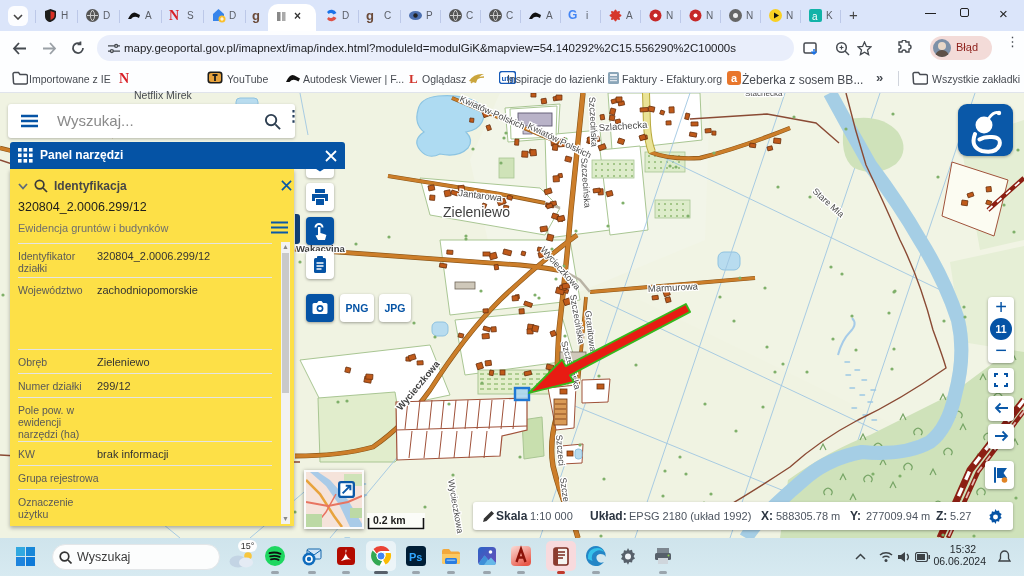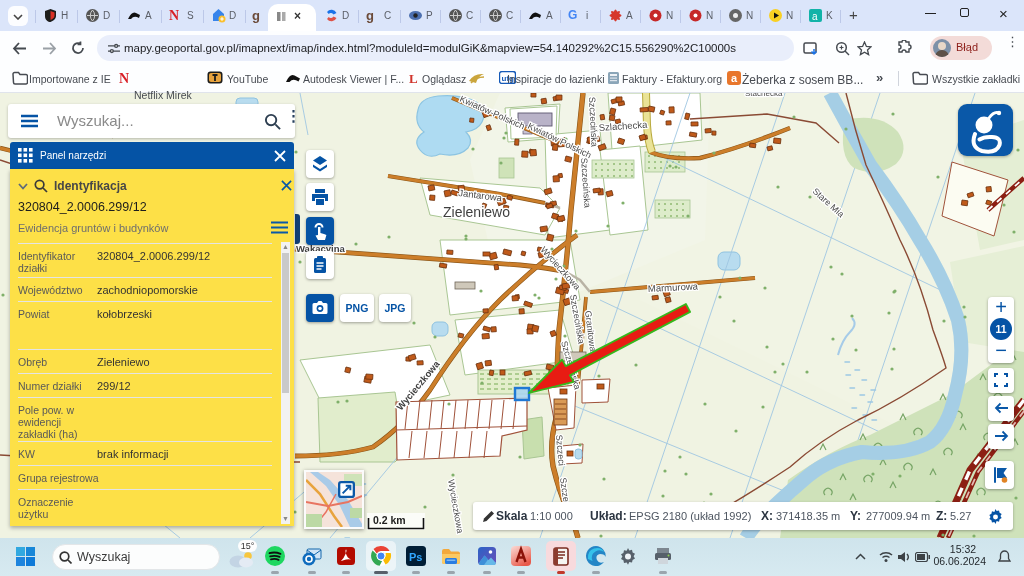--- a/index.html
+++ b/index.html
@@ -6,21 +6,21 @@
 #page { position:relative; width:1024px; height:576px; background:#f0f3e2; }
 .abs { position:absolute; }
 
 #tabstrip { position:absolute; left:0; top:0; width:1024px; height:31px; background:#dbe5fa; }
 #toolbar { position:absolute; left:0; top:31px; width:1024px; height:35px; background:#fdfeff; }
 #bookmarks { position:absolute; left:0; top:66px; width:1024px; height:27px; background:#fdfeff; border-bottom:1px solid #e0e4ec; font-size:10.5px; color:#474b52; }
 #urlpill { position:absolute; left:97px; top:4px; width:697px; height:26px; border-radius:13px; background:#e9eefb; color:#202124; font-size:12.5px; line-height:26px; }
 .tabsep { position:absolute; top:10px; width:1px; height:13px; background:#bcc8e8; }
 
 #searchbar { position:absolute; left:8px; top:104px; width:287px; height:34px; background:#ffffff; border-radius:3px; box-shadow:0 1px 3px rgba(0,0,0,0.25); }
-#panelhdr { position:absolute; left:10px; top:142px; width:284px; height:27px; background:#0553a5; border-radius:3px 3px 0 0; color:#fff; font-size:10px; font-weight:400; line-height:27px; }
+#panelhdr { position:absolute; left:10px; top:142px; width:335px; height:27px; background:#0553a5; border-radius:3px 3px 0 0; color:#fff; font-size:12px; font-weight:700; line-height:27px; }
 #panelbody { position:absolute; left:10px; top:169px; width:284px; height:357px; background:#fde047; box-shadow:0 2px 4px rgba(0,0,0,0.3); font-size:11.5px; color:#4f4f4f; }
 .prow { position:absolute; left:8px; right:22px; border-top:1px solid #e4e4e4; }
 .plab { position:absolute; left:0; top:6px; width:78px; color:#595959; font-size:10.5px; line-height:12px; }
 .pval { position:absolute; left:79px; top:6px; color:#333; font-size:11px; }
 
 .mbtn { position:absolute; width:28px; height:28px; background:#fff; border-radius:4px; box-shadow:0 1px 3px rgba(0,0,0,0.35); }
 .mbtn.blue { background:#0553a5; }
 
 .rbtn { position:absolute; left:988px; width:26px; background:#fff; border-radius:4px; box-shadow:0 1px 3px rgba(0,0,0,0.35); text-align:center; color:#0553a5; }
 
@@ -662,21 +662,21 @@
 
 <div id="botbar">
   <svg width="13" height="13" viewBox="0 0 13 13" style="position:absolute;left:9px;top:8px;">
         <path d="M1 12 L2 8.5 9.5 1 12 3.5 4.5 11 Z" fill="#333"></path>
       </svg>
   <span style="position:absolute;left:23px;font-weight:700;">Skala</span>
   <span style="position:absolute;left:57px;font-size:11px;color:#4d5560;">1:10 000</span>
   <span style="position:absolute;left:117px;font-weight:700;">Układ:</span>
   <span style="position:absolute;left:156px;font-size:11px;color:#4d5560;">EPSG 2180 (układ 1992)</span>
   <span style="position:absolute;left:288px;font-weight:700;">X:</span>
-  <span style="position:absolute;left:303px;font-size:11px;color:#4d5560;">371418.35 m</span>
+  <span style="position:absolute;left:303px;font-size:11px;color:#4d5560;">588305.78 m</span>
   <span style="position:absolute;left:377px;font-weight:700;">Y:</span>
   <span style="position:absolute;left:393px;font-size:11px;color:#4d5560;">277009.94 m</span>
   <span style="position:absolute;left:463px;font-weight:700;">Z:</span>
   <span style="position:absolute;left:477px;font-size:11px;color:#4d5560;">5.27</span>
   <svg width="19" height="19" viewBox="0 0 20 20" style="position:absolute;left:513px;top:5px;">
         <path fill="#0553a5" d="M10 2 l1.2 2.2 2.5-.6 .6 2.5 2.2 1.2-1.3 2.2 1.3 2.2-2.2 1.2-.6 2.5-2.5-.6L10 18l-1.2-2.2-2.5 .6-.6-2.5L3.5 12.7 4.8 10.5 3.5 8.3 5.7 7.1 6.3 4.6l2.5 .6z"></path>
         <circle cx="10" cy="10.5" r="2.6" fill="#fff"></circle>
       </svg>
 </div>
 
@@ -735,34 +735,30 @@
       </svg>
 
   <div class="prow" style="top:74px;height:34px;">
     <div class="plab">Identyfikator działki</div>
     <div class="pval">320804_2.0006.299/12</div>
   </div>
   <div class="prow" style="top:108px;height:24px;">
         <div class="plab">Województwo</div>
         <div class="pval">zachodniopomorskie</div>
       </div>
-  <div class="prow" style="top:132px;height:24px;">
-        <div class="plab">Powiat</div>
-        <div class="pval">kołobrzeski</div>
-      </div>
   <div class="prow" style="top:180px;height:24px;">
         <div class="plab">Obręb</div>
         <div class="pval">Zieleniewo</div>
       </div>
   <div class="prow" style="top:204px;height:24px;">
         <div class="plab">Numer działki</div>
         <div class="pval">299/12</div>
       </div>
   <div class="prow" style="top:228px;height:44px;">
-        <div class="plab">Pole pow. w ewidencji zakładki (ha)</div>
+        <div class="plab">Pole pow. w ewidencji narzędzi (ha)</div>
       </div>
   <div class="prow" style="top:272px;height:24px;">
         <div class="plab">KW</div>
         <div class="pval">brak informacji</div>
       </div>
   <div class="prow" style="top:296px;height:24px;">
         <div class="plab" style="white-space:nowrap;">Grupa rejestrowa</div>
       </div>
   <div class="prow" style="top:320px;height:36px;">
         <div class="plab">Oznaczenie użytku</div>

